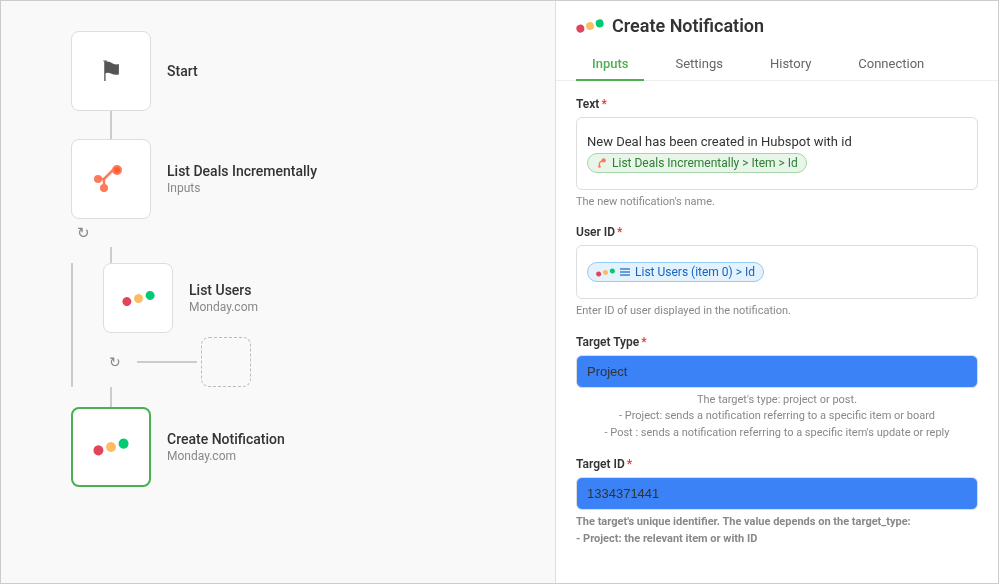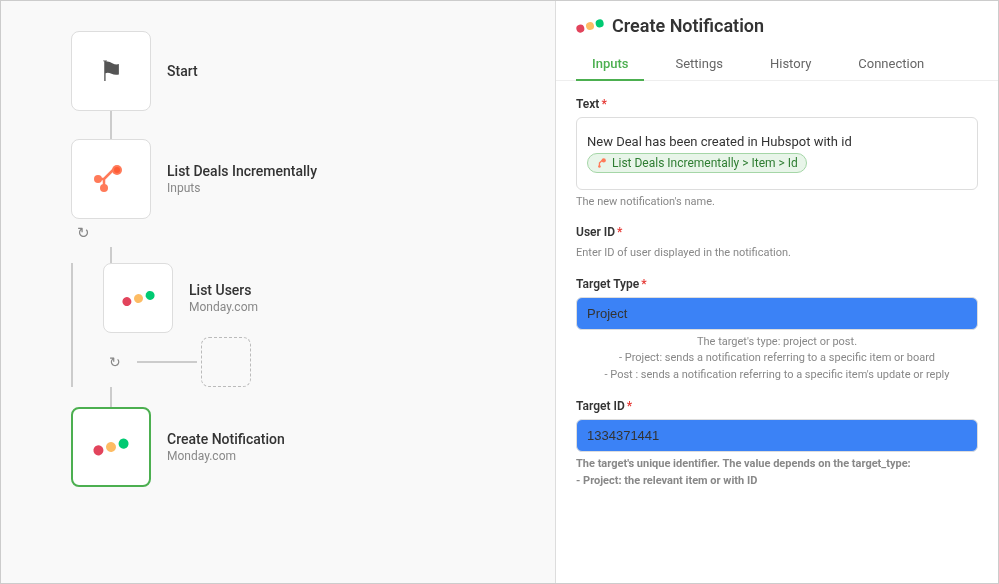--- a/index.html
+++ b/index.html
@@ -308,20 +308,37 @@
             <span>List Deals Incrementally &gt; Item &gt; Id</span>
           </span>
         </div>
         <div class="field-hint">The new notification's name.</div>
       </div>
 
       <div class="field-group">
         <div class="field-label">
           <span>User ID</span><span class="required">*</span>
         </div>
+        <div class="field-input-box">
+          <span class="tag-pill tag-pill-blue">
+
+            <span style="display:inline-flex; gap:2px; align-items:center; transform:rotate(-12deg);">
+              <span style="width:5px;height:5px;border-radius:50%;background:#e2445c;display:inline-block;"></span>
+              <span style="width:5px;height:5px;border-radius:50%;background:#fdbc64;display:inline-block;"></span>
+              <span style="width:5px;height:5px;border-radius:50%;background:#00ca72;display:inline-block;"></span>
+            </span>
+
+            <svg width="12" height="12" viewBox="0 0 12 12" fill="none">
+              <line x1="1" y1="3" x2="11" y2="3" stroke="#1565c0" stroke-width="1.2"></line>
+              <line x1="1" y1="6" x2="11" y2="6" stroke="#1565c0" stroke-width="1.2"></line>
+              <line x1="1" y1="9" x2="11" y2="9" stroke="#1565c0" stroke-width="1.2"></line>
+            </svg>
+            <span>List Users (item 0) &gt; Id</span>
+          </span>
+        </div>
         <div class="field-hint">Enter ID of user displayed in the notification.</div>
       </div>
 
       <div class="field-group">
         <div class="field-label">
           <span>Target Type</span><span class="required">*</span>
         </div>
         <input type="text" class="simple-input" value="Project" style="">
         <div class="field-hint" style="margin-top:4px; font-size:11px; color:#888; line-height:1.5;text-align:center;">
           <span>The target's type: project or post.</span><br>

